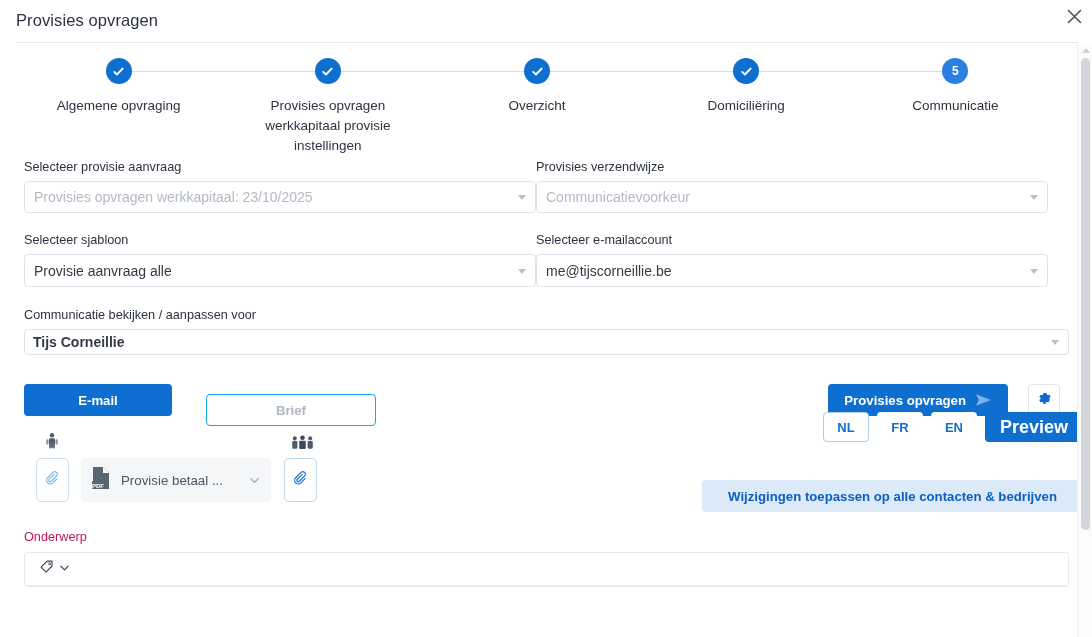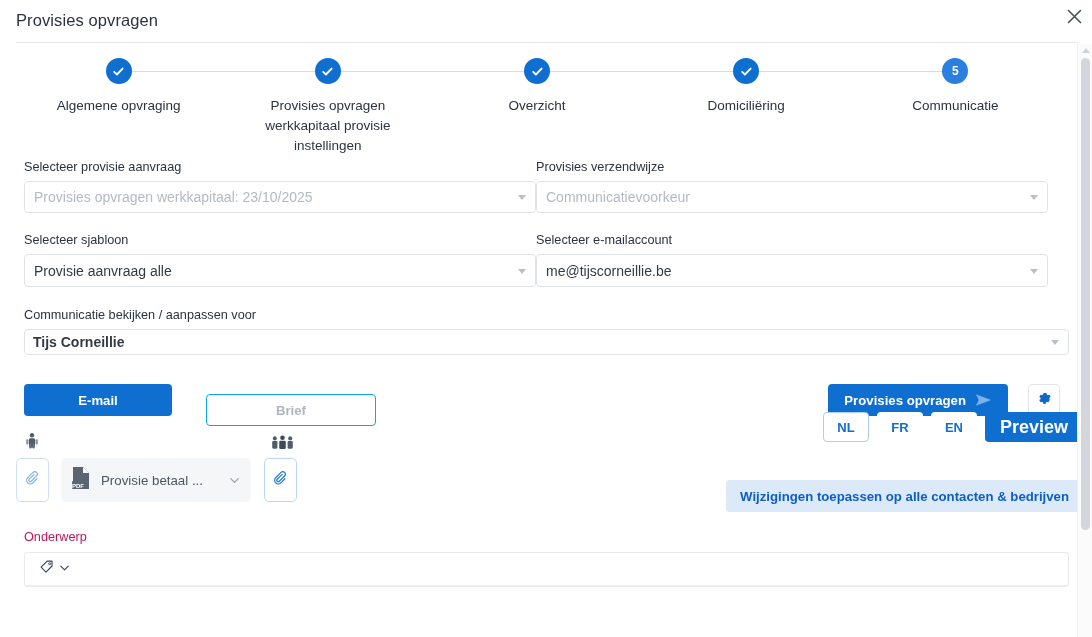--- a/index.html
+++ b/index.html
@@ -187,21 +187,21 @@
     border: 1px solid #e2e6eb;
     border-radius: 4px;
     background: #fff;
     display: flex; align-items: center; justify-content: center;
     cursor: pointer;
   }
 
   
   .attach-area {
     position: absolute;
-    left: 16px;
+    left: 36px;
     top: 432px;
     width: 1045px;
   }
   .person-icon-row {
     position: relative;
     height: 22px;
   }
   .icon-person { position: absolute; left: 8px; top: 0; }
   .icon-group  { position: absolute; left: 254px; top: 2px; }
 
@@ -282,21 +282,21 @@
   }
   .apply-banner {
     position: absolute;
     right: 9px;
     top: 480px;
     height: 32px;
     background: #dbe9f8;
     border-radius: 4px;
     display: flex;
     align-items: center;
-    padding: 0 14px;
+    padding: 0 26px;
     font-size: 13.2px;
     font-weight: 700;
     color: #0f5fc0;
     cursor: pointer;
   }
 
   
   .subject-area {
     position: absolute;
     left: 24px;

